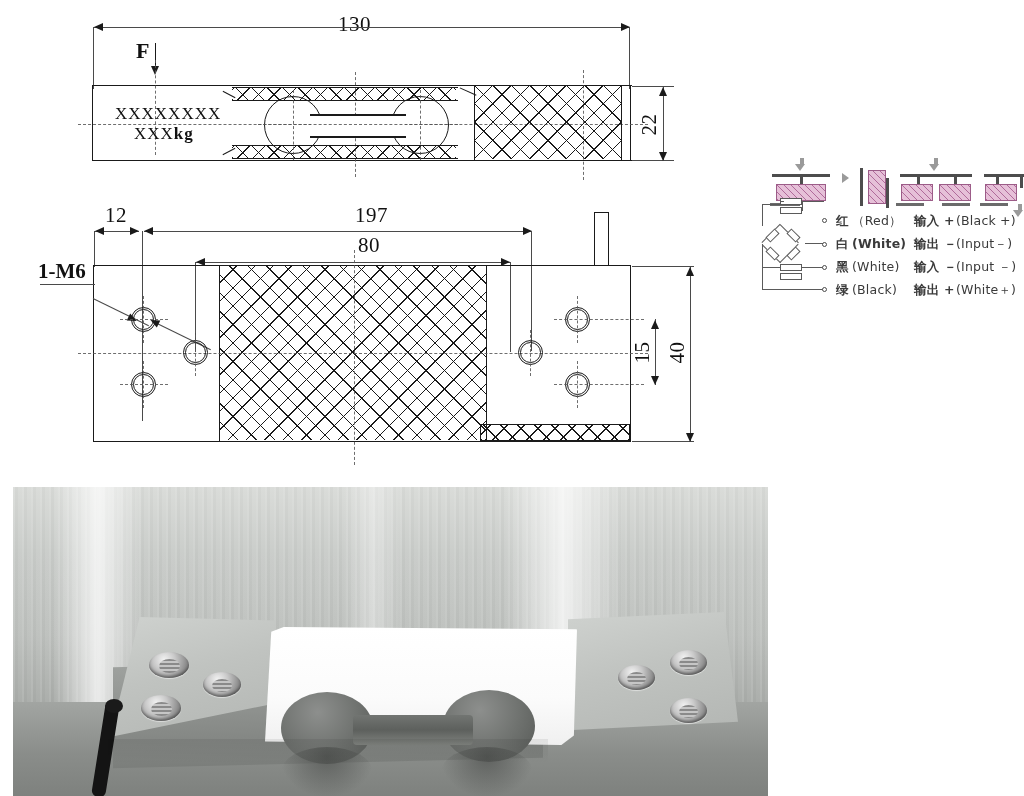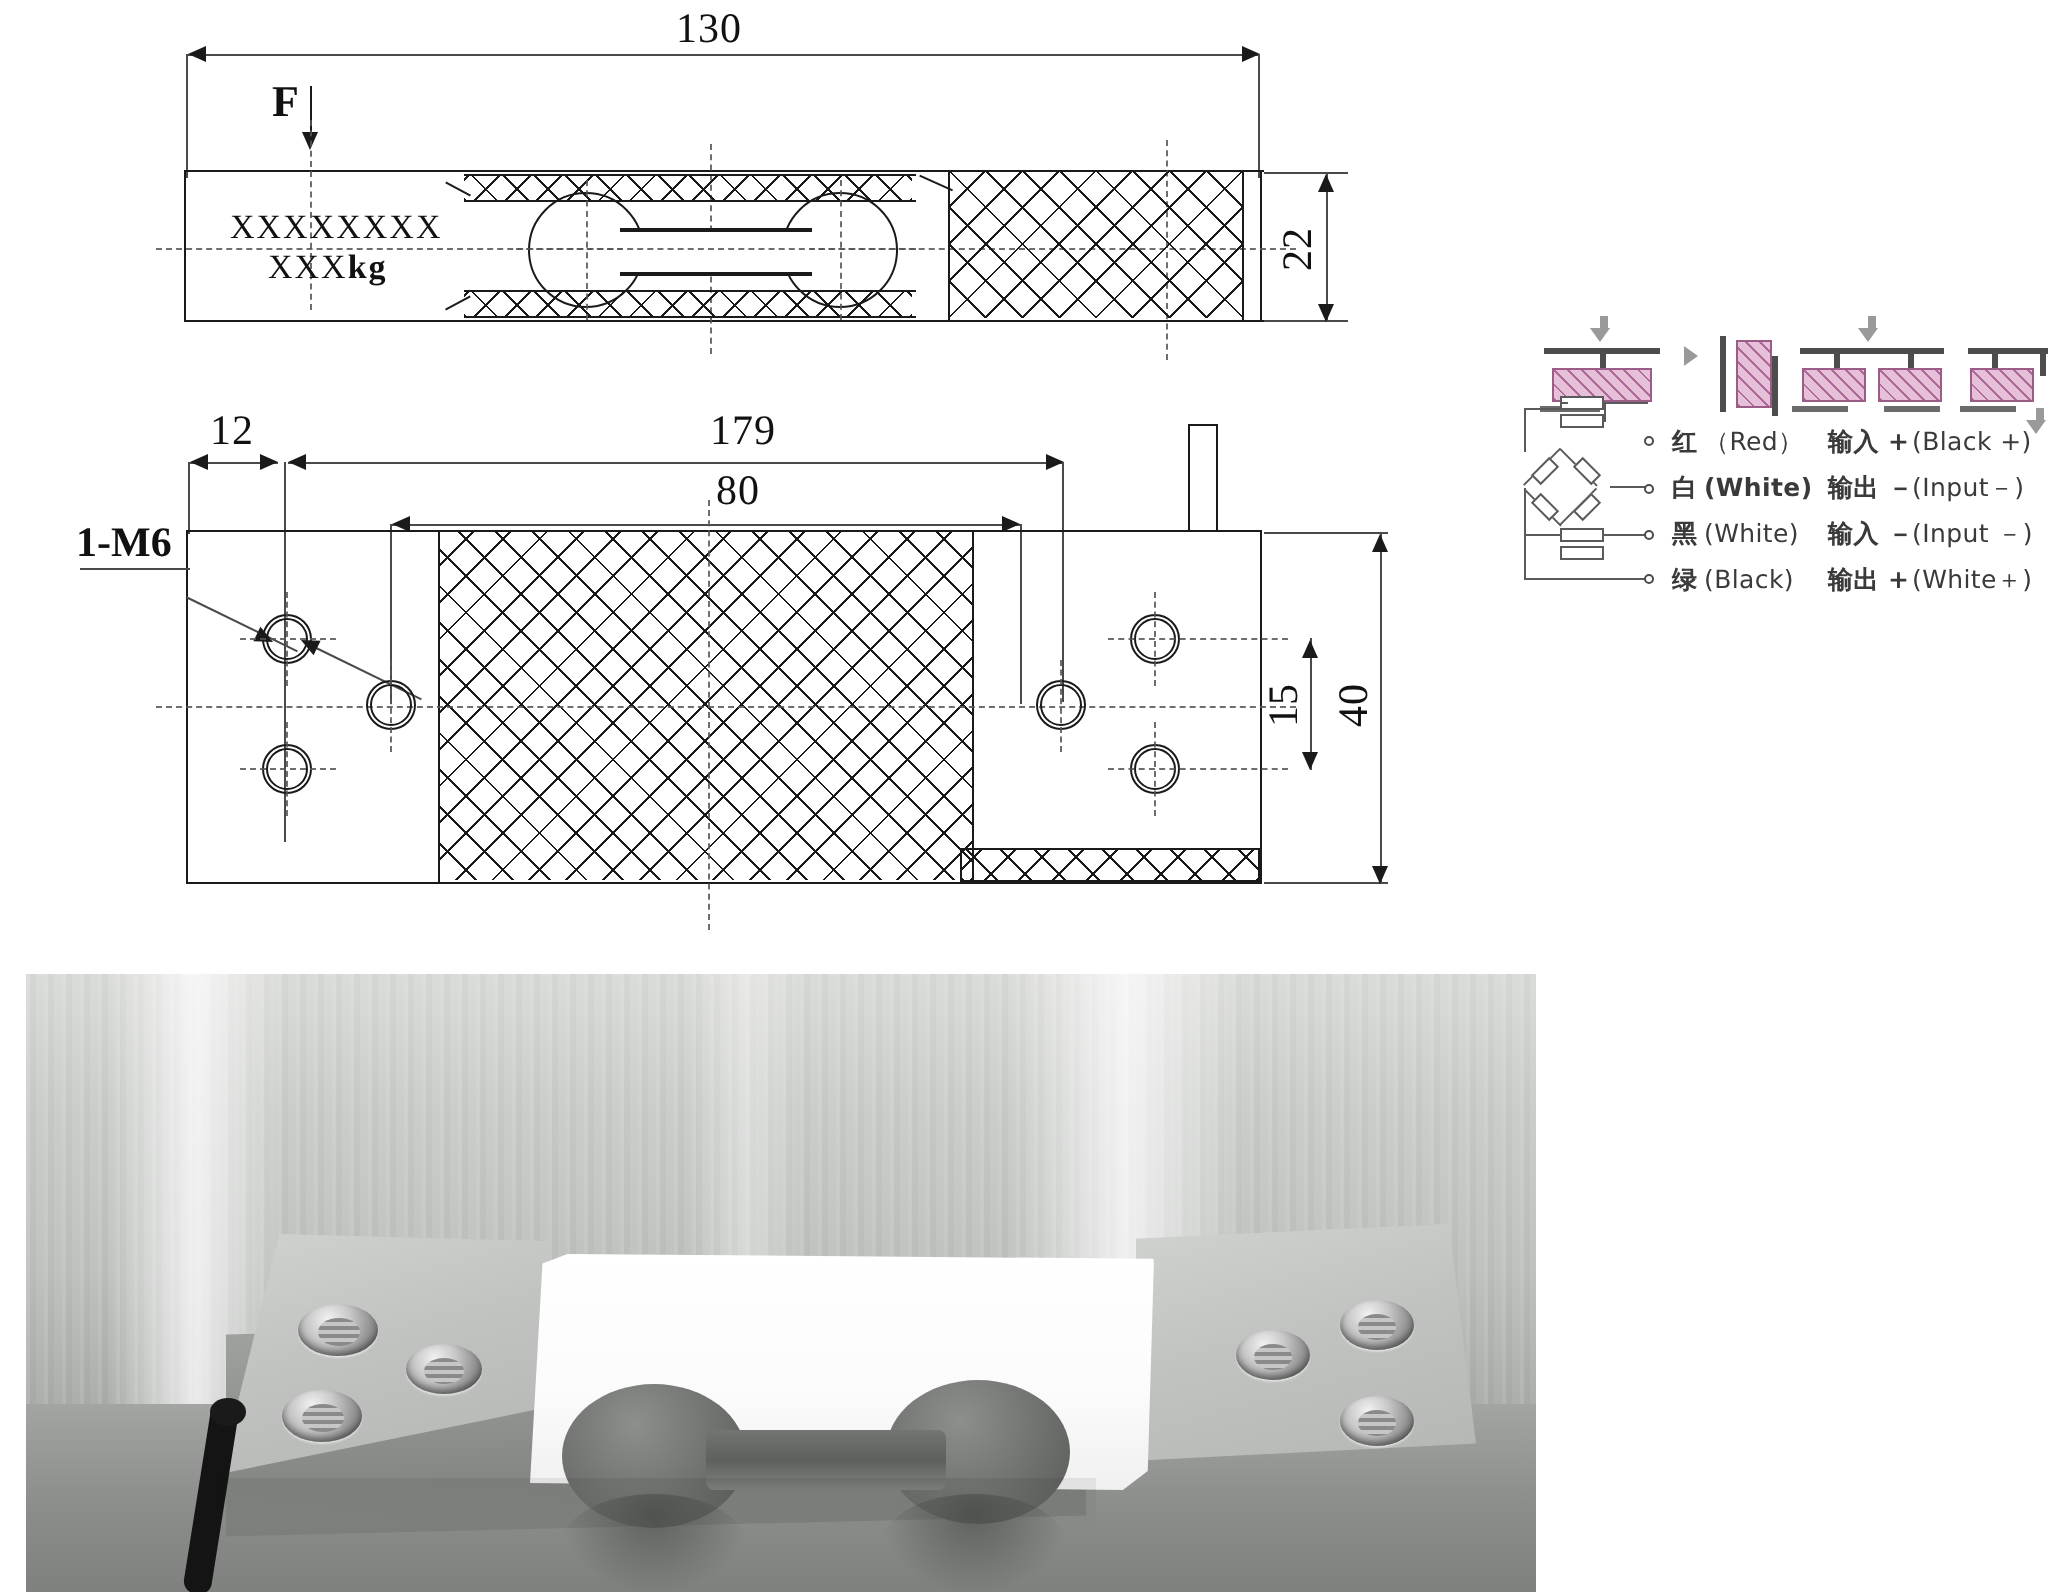--- a/index.html
+++ b/index.html
@@ -155,21 +155,21 @@
   }
   .shadowband { position:absolute; background:linear-gradient(180deg, rgba(0,0,0,.18), rgba(0,0,0,0)); }
 </style>
 </head>
 <body>
 
 <div class="sheet">
 
   <div>
 
-    <div class="dimtxt" style="left:338px; top:2px;text-align:center;">130</div>
+    <div class="dimtxt" style="left:338px; top:12px;text-align:center;">130</div>
     <div class="ln thin hln" style="left:94px; top:27px; width:536px;"></div>
     <div class="arrow arr-l" style="left:94px; top:23px;"></div>
     <div class="arrow arr-r" style="left:621px; top:23px;"></div>
     <div class="ln thin vln" style="left:93px; top:27px; height:62px;"></div>
     <div class="ln thin vln" style="left:629px; top:27px; height:62px;"></div>
 
     <div class="label-txt" style="left:136px; top:38px; font-size:22px;">F</div>
     <div class="ln vln" style="left:155px; top:43px; height:24px; width:1.2px;"></div>
     <div class="arrow arr-d" style="left:151px; top:66px;"></div>
 
@@ -222,21 +222,21 @@
 
   <div>
 
     <div class="dimtxt" style="left:105px; top:203px;">12</div>
     <div class="ln thin hln" style="left:95px; top:231px; width:44px;"></div>
     <div class="arrow arr-l" style="left:95px; top:227px;"></div>
     <div class="arrow arr-r" style="left:130px; top:227px;"></div>
     <div class="ln thin vln" style="left:94px; top:231px; height:36px;"></div>
     <div class="ln thin vln" style="left:142px; top:231px; height:190px;"></div>
 
-    <div class="dimtxt" style="left:355px; top:203px;">179</div>
+    <div class="dimtxt" style="left:355px; top:203px;">197</div>
     <div class="ln thin hln" style="left:144px; top:231px; width:388px;"></div>
     <div class="arrow arr-l" style="left:144px; top:227px;"></div>
     <div class="arrow arr-r" style="left:523px; top:227px;"></div>
     <div class="ln thin vln" style="left:531px; top:231px; height:120px;"></div>
 
     <div class="dimtxt" style="left:358px; top:233px;">80</div>
     <div class="ln thin hln" style="left:196px; top:262px; width:314px;"></div>
     <div class="arrow arr-l" style="left:196px; top:258px;"></div>
     <div class="arrow arr-r" style="left:501px; top:258px;"></div>
     <div class="ln thin vln" style="left:195px; top:262px; height:90px;"></div>

